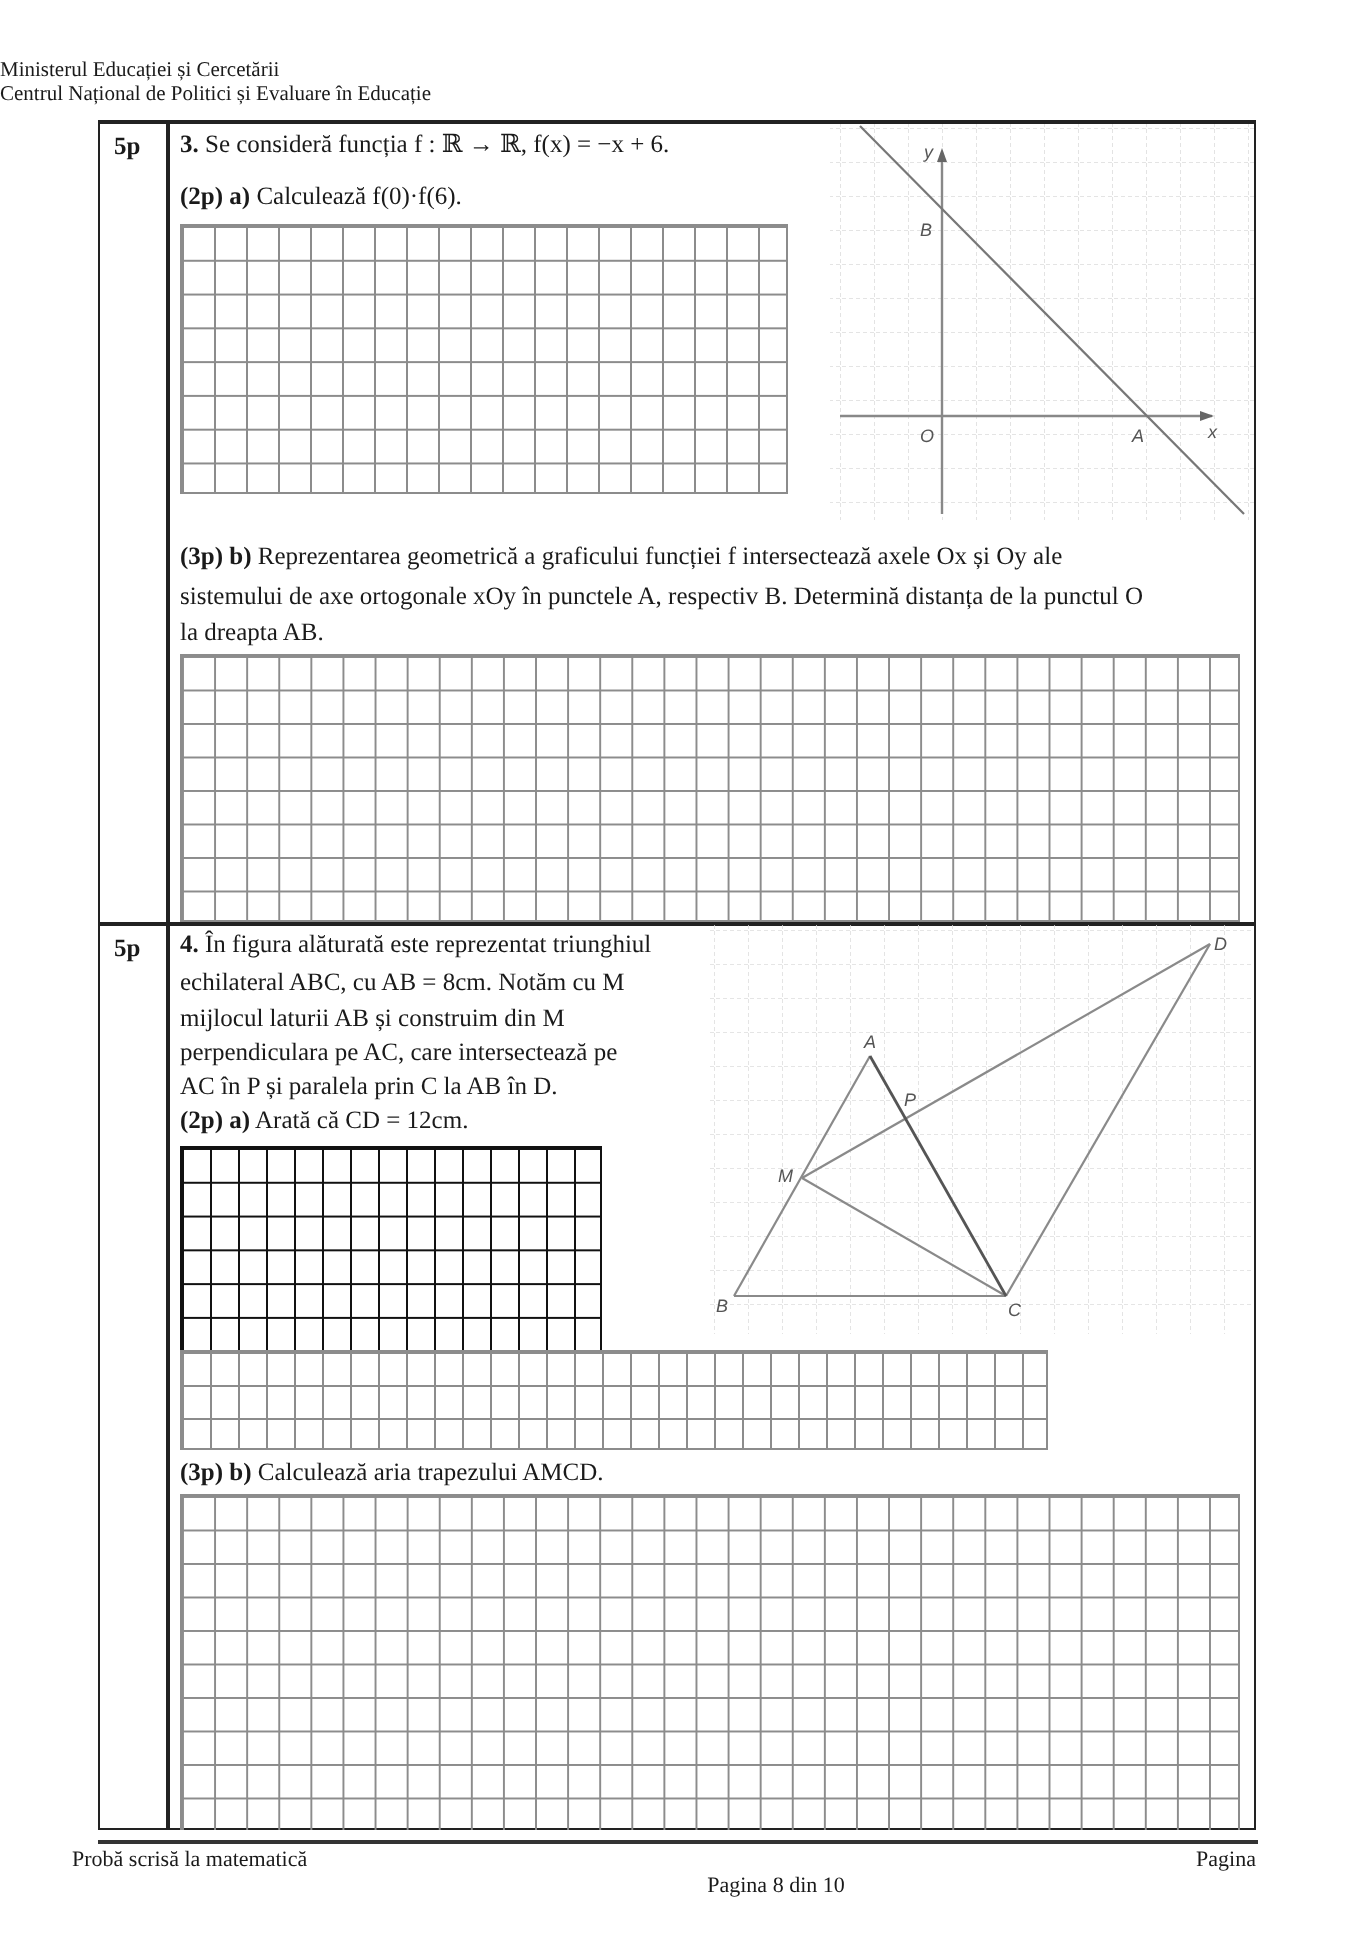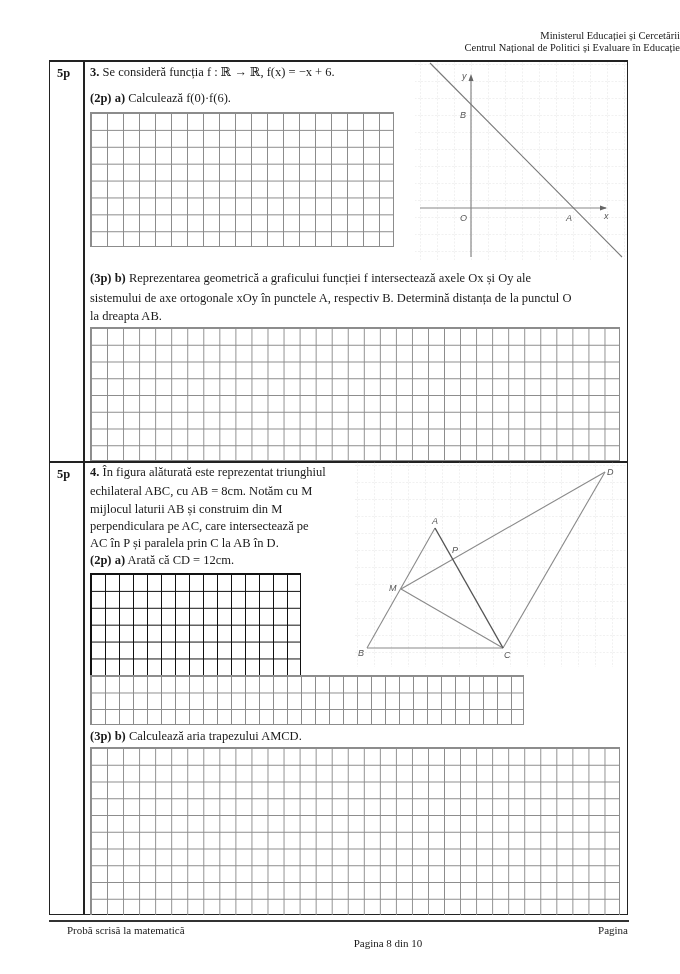--- a/index.html
+++ b/index.html
@@ -1,19 +1,19 @@
 <!DOCTYPE html>
 <html><head>
 <meta charset="utf-8">
 <style>
   html, body { margin:0; padding:0; background:#ffffff; }
   body { width:680px; height:974px; position:relative; overflow:hidden;
          font-family:"Liberation Serif", "DejaVu Serif", serif; color:#1a1a1a; }
   .abs { position:absolute; }
-  .hdr { left:0; width:680px; text-align:right; font-size:10.5px; line-height:12px; }
+  .hdr { left:0; width:680px; text-align:left; font-size:10.5px; line-height:12px; }
   .frame { left:49px; top:60px; width:579px; height:855px; border:1.5px solid #222; border-top-width:2px; box-sizing:border-box; }
   .vdiv { left:83px; top:60px; width:1.5px; height:855px; background:#222; }
   .hdiv { left:49px; top:461px; width:579px; height:1.5px; background:#222; }
   .pts { font-weight:bold; font-size:12.5px; }
   .txt { font-size:12.5px; line-height:20.5px; }
   .txt b { font-weight:bold; }
   .math { }
   .grid { box-sizing:border-box; border:1px solid #8c8c8c; }
   .footer-line { left:49px; top:920px; width:580px; height:1.5px; background:#333; }
   .foot { font-size:11px; }
@@ -124,15 +124,15 @@
   <b>(3p) b)</b>
   <span>Calculează aria trapezului</span>
   <span class="math">AMCD</span><span>.</span>
 </div>
 
 <div class="abs grid" style="left:90px; top:747px; width:530px; height:168px; border-bottom:none;
      background-image: linear-gradient(to right, #8c8c8c 1px, transparent 1px), linear-gradient(to bottom, #8c8c8c 1px, transparent 1px);
      background-size:16.06px 16.75px;"></div>
 
 <div class="abs footer-line"></div>
-<div class="abs foot" style="left:67px; top:924px;">Probă scrisă la matematică</div>
+<div class="abs foot" style="left:36px; top:924px;">Probă scrisă la matematică</div>
 <div class="abs foot" style="right:52px; top:924px;">Pagina</div>
 <div class="abs foot" style="left:0; width:680px; text-align:center; top:937px;margin-left:48px;">Pagina 8 din 10</div>
 
 </body></html>

